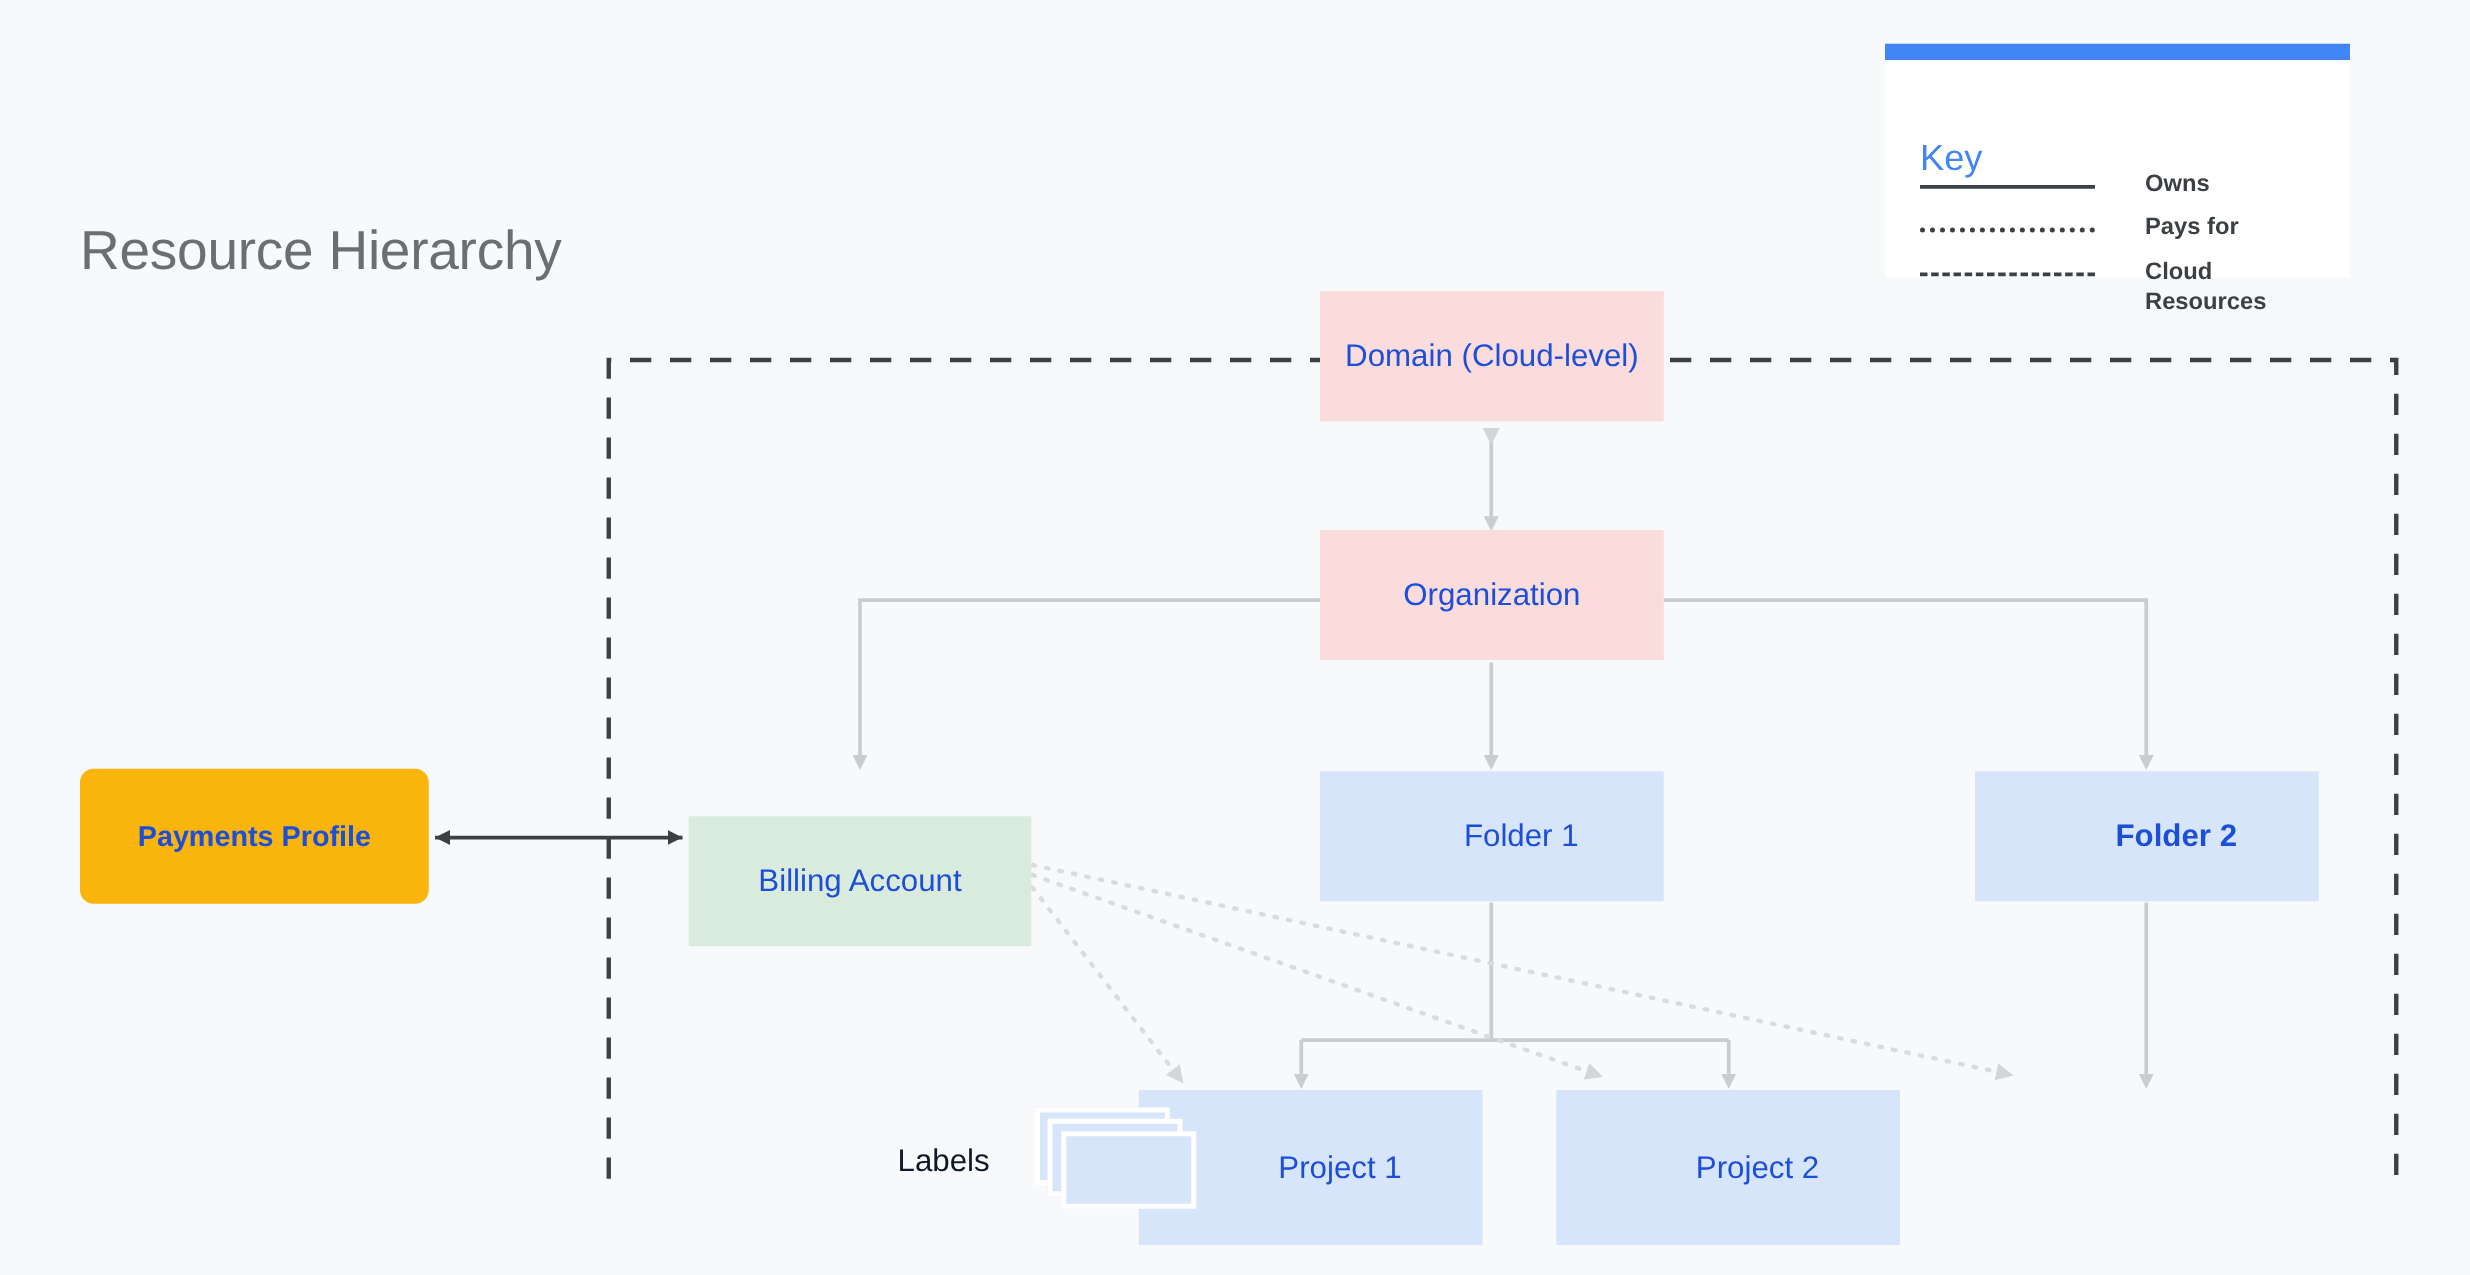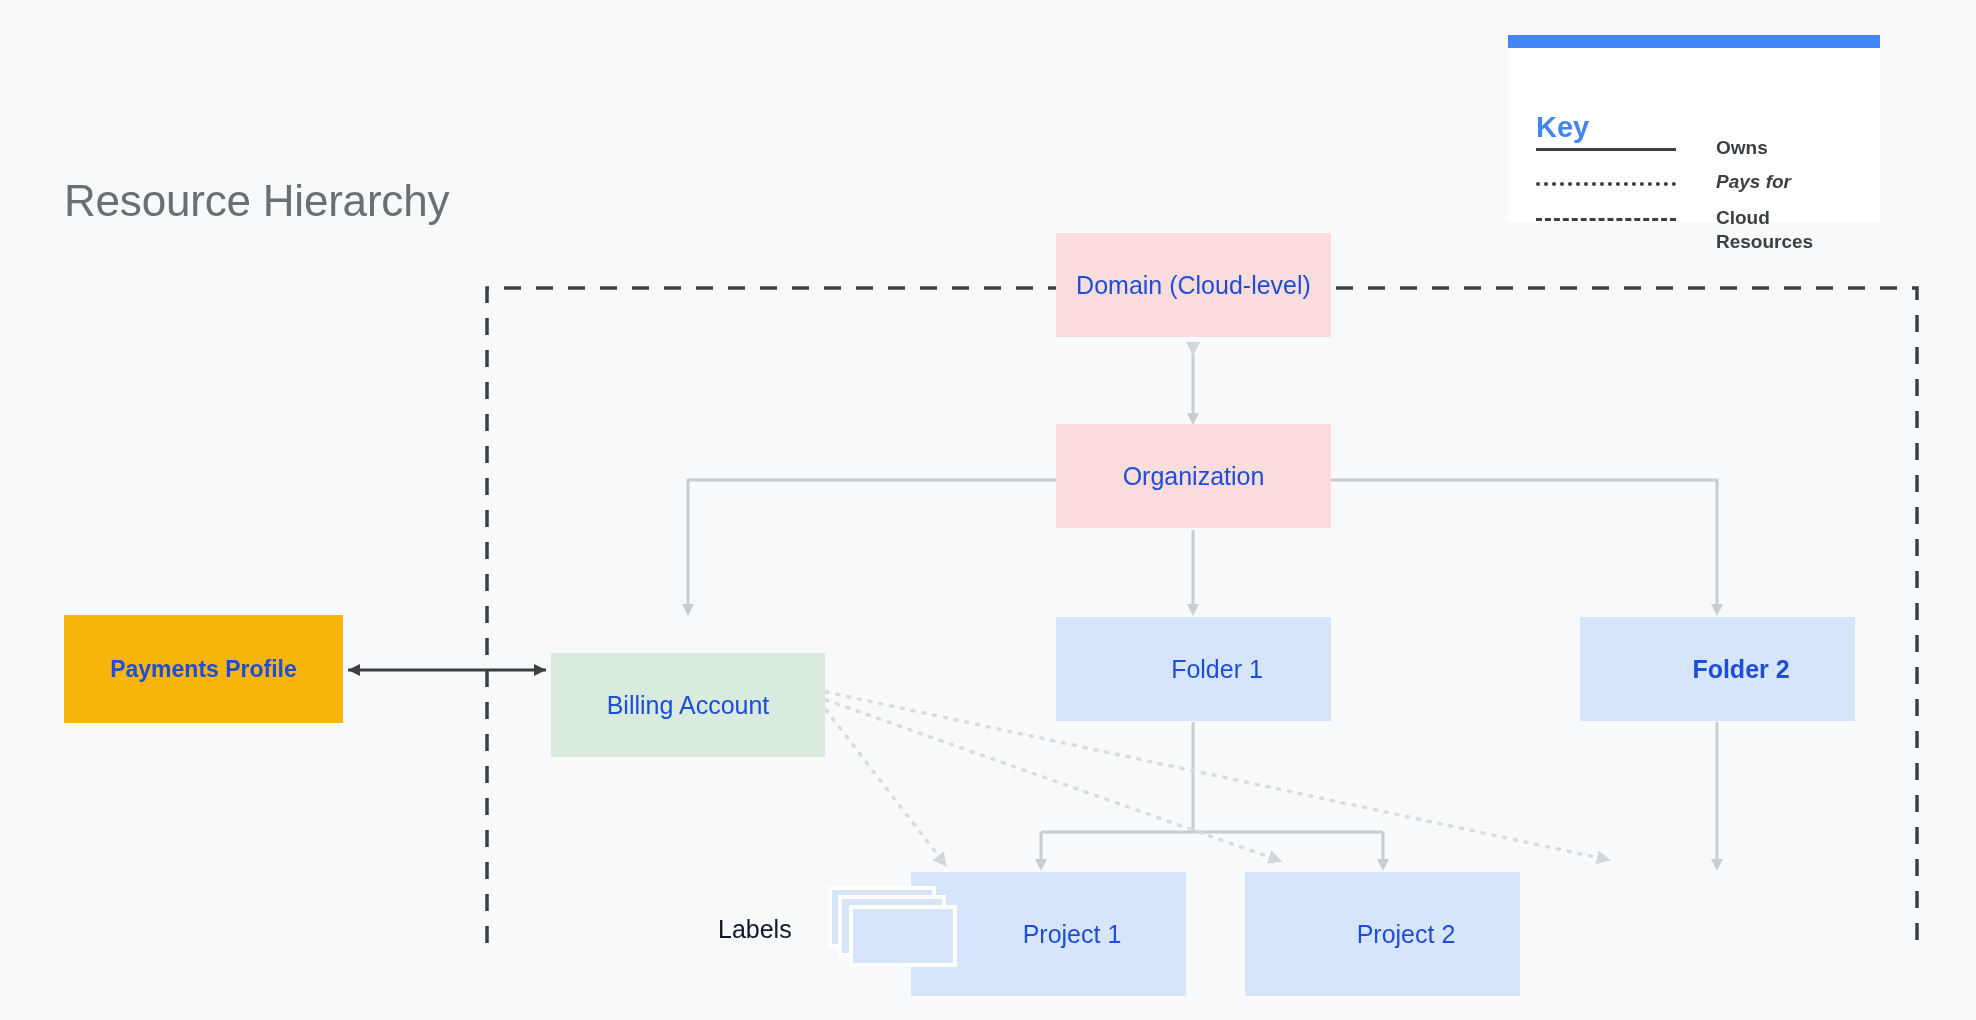--- a/index.html
+++ b/index.html
@@ -35,21 +35,21 @@
     justify-content:center;
     box-sizing:border-box;
     color:#1d4ed8;
     font-size:25px;
     font-weight:400;
     white-space:nowrap;
   }
   .node.pink{background:#fadcdc;}
   .node.green{background:#d8ebdc;margin-top:36px;}
   .node.blue{background:#d7e5fa;padding-left:47px;}
-  .node.yellow{background:#f9b50b;font-weight:bold;font-size:23px;}
+  .node.yellow{background:#f9b50b;font-weight:bold;font-size:23px;border-radius:11px;}
 
   
   #node-domain   {left:1056px; top:233px;  width:275px; height:104px;}
   #node-org      {left:1056px; top:424px;  width:275px; height:104px;}
   #node-billing  {left:551px;  top:617px;  width:274px; height:104px;}
   #node-folder1  {left:1056px; top:617px;  width:275px; height:104px;}
   #node-folder2  {left:1580px; top:617px;  width:275px; height:104px;font-weight:bold;}
   #node-project1 {left:911px;  top:872px;  width:275px; height:124px;}
   #node-project2 {left:1245px; top:872px;  width:275px; height:124px;}
   #node-project3 {left:1580px; top:872px;  width:275px; height:124px;}
@@ -88,21 +88,21 @@
     width:372px; height:187px;
     background:#ffffff;
     box-sizing:border-box;
   }
   .key-panel .key-bar{
     position:absolute;left:0;top:0;width:372px;height:13px;
     background:#4285f4;
   }
   .key-panel .key-title{
     position:absolute;left:28px;top:78px;
-    font-size:29px;font-weight:bold;color:#4285f4;
+    font-size:29px;font-weight:normal;color:#4285f4;
     line-height:1;
   }
   .key-rows{
     position:absolute;left:28px;top:110px;width:330px;
   }
   .key-row{
     position:relative;
     height:0;
   }
   .key-sample{
@@ -120,21 +120,21 @@
     font-size:19px;
     font-weight:bold;
     color:#3c4043;
     line-height:1.25;
     transform:translateY(-12px);
     width:150px;
   }
   .key-row.r1 .key-sample{top:3px;}
   .key-row.r1 .key-label {top:3px;}
   .key-row.r2 .key-sample{top:37px;}
-  .key-row.r2 .key-label {top:37px;font-style:italic;}
+  .key-row.r2 .key-label {top:37px;}
   .key-row.r3 .key-sample{top:73px;}
   .key-row.r3 .key-label {top:73px;}
 </style>
 </head>
 <body>
 
 <div id="stage">
 
   <svg id="wires" viewBox="0 0 1976 1020" xmlns="http://www.w3.org/2000/svg">
     <defs>

